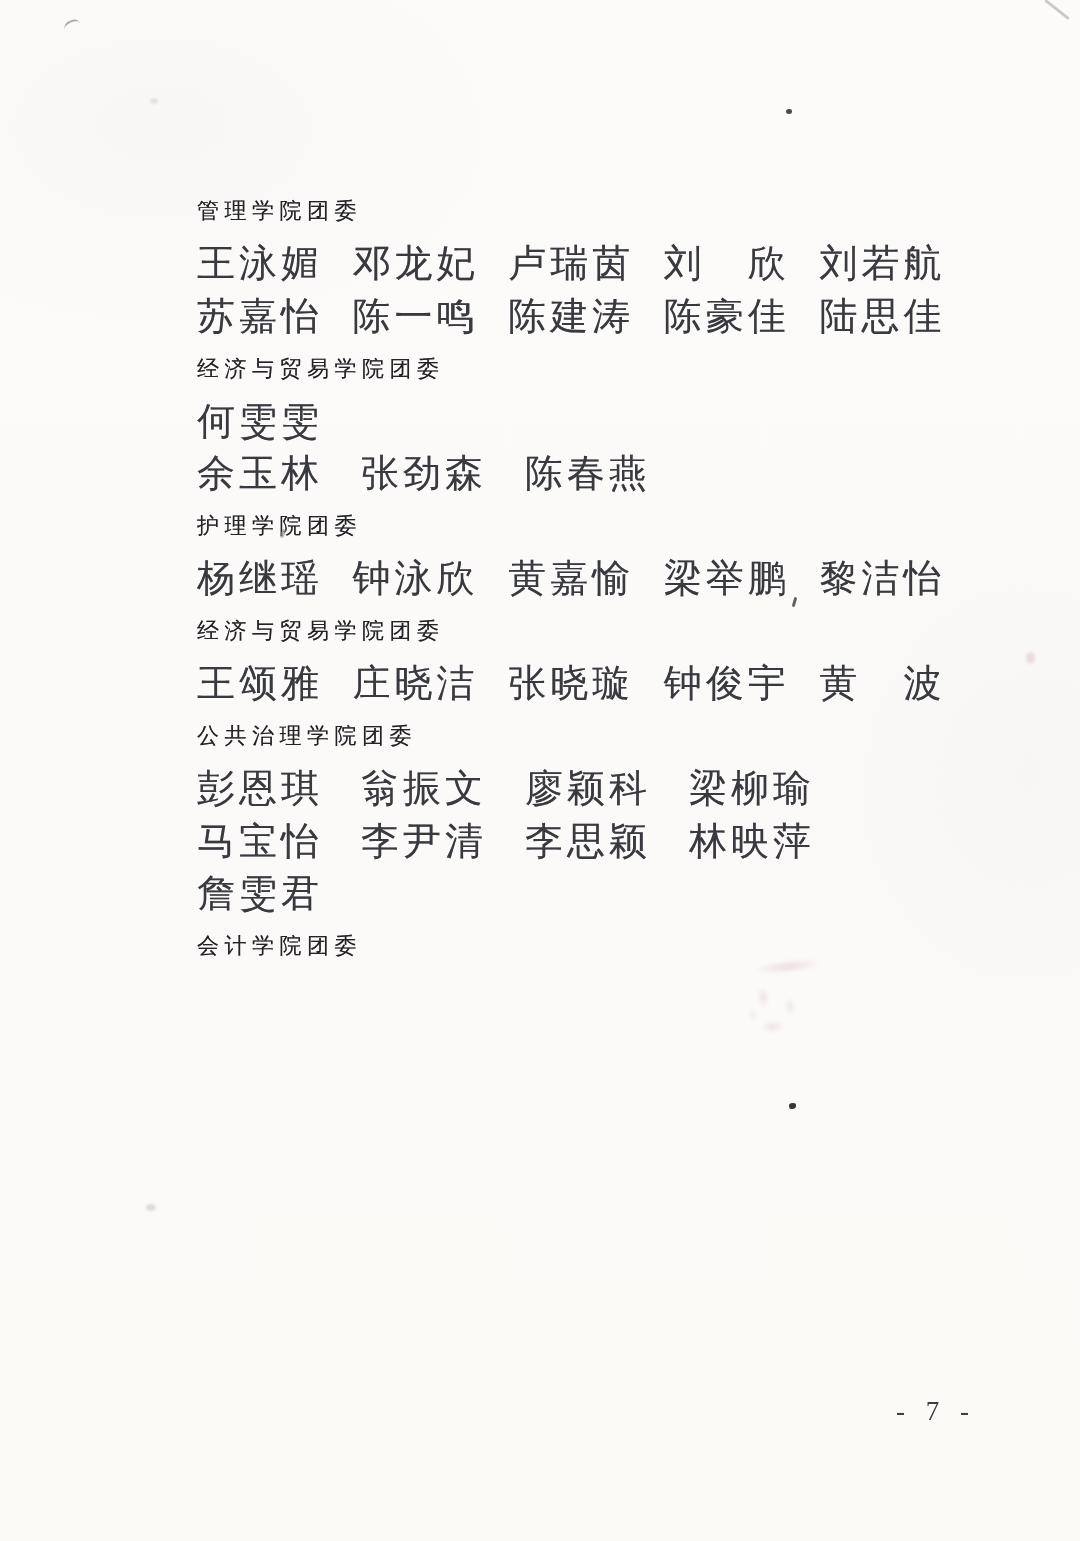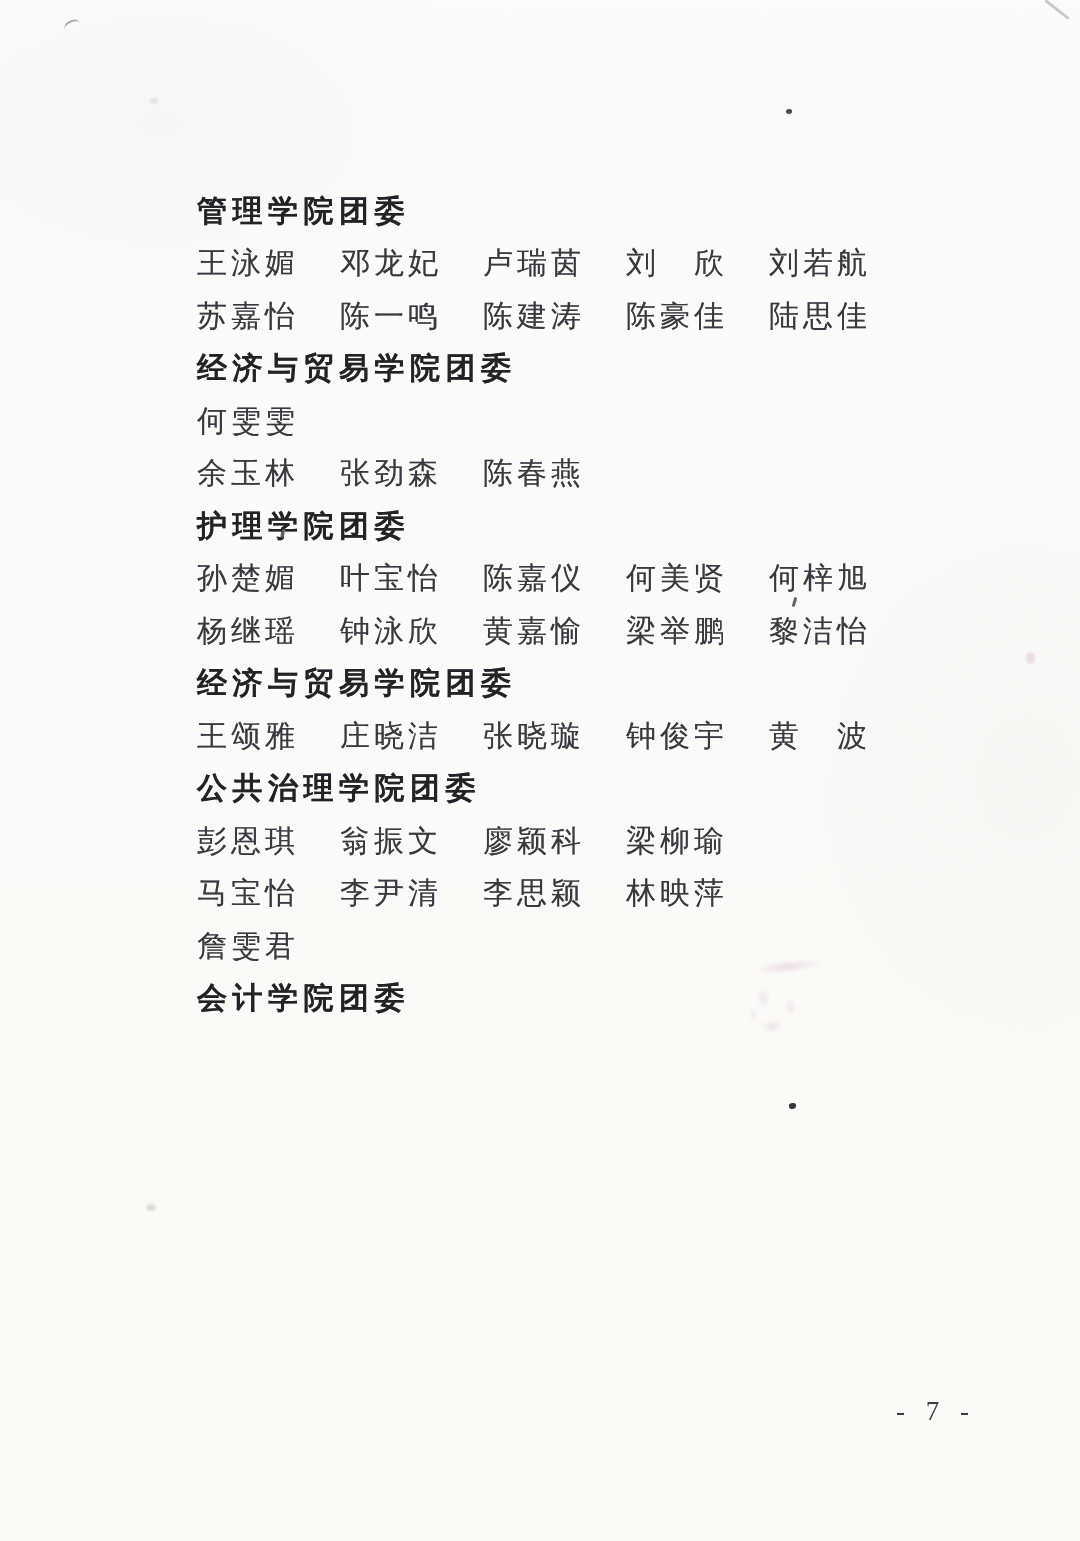--- a/index.html
+++ b/index.html
@@ -28,33 +28,33 @@
     left: 197px;
     top: 185px;
     width: 740px;
   }
   .line {
     height: 52.5px;
     display: flex;
     align-items: center;
   }
   .heading {
-    font-size: 30px;
-    font-weight: 700;
+    font-size: 22px;
+    font-weight: 400;
     letter-spacing: 5.5px;
     color: #232327;
     text-shadow: 0 0 0.6px rgba(35,35,40,0.55);
   }
   .name-row {
     gap: 38px;
   }
   .person {
     display: inline-block;
     min-width: 105px;
-    font-size: 30px;
+    font-size: 38px;
     font-weight: 400;
     letter-spacing: 4px;
     color: #393940;
     white-space: pre;
     text-shadow: 0 0 0.5px rgba(55,55,62,0.45);
   }
   .page-number {
     position: absolute;
     left: 896px;
     top: 1396px;
@@ -148,27 +148,20 @@
       <div class="line heading">经济与贸易学院团委</div>
       <div class="line name-row">
         <span class="person">何雯雯</span>
       </div>
       <div class="line name-row">
         <span class="person">余玉林</span>
         <span class="person">张劲森</span>
         <span class="person">陈春燕</span>
       </div>
       <div class="line heading">护理学院团委</div>
-      <div class="line name-row">
-        <span class="person">孙楚媚</span>
-        <span class="person">叶宝怡</span>
-        <span class="person">陈嘉仪</span>
-        <span class="person">何美贤</span>
-        <span class="person">何梓旭</span>
-      </div>
       <div class="line name-row">
         <span class="person">杨继瑶</span>
         <span class="person">钟泳欣</span>
         <span class="person">黄嘉愉</span>
         <span class="person">梁举鹏</span>
         <span class="person">黎洁怡</span>
       </div>
       <div class="line heading">经济与贸易学院团委</div>
       <div class="line name-row">
         <span class="person">王颂雅</span>

